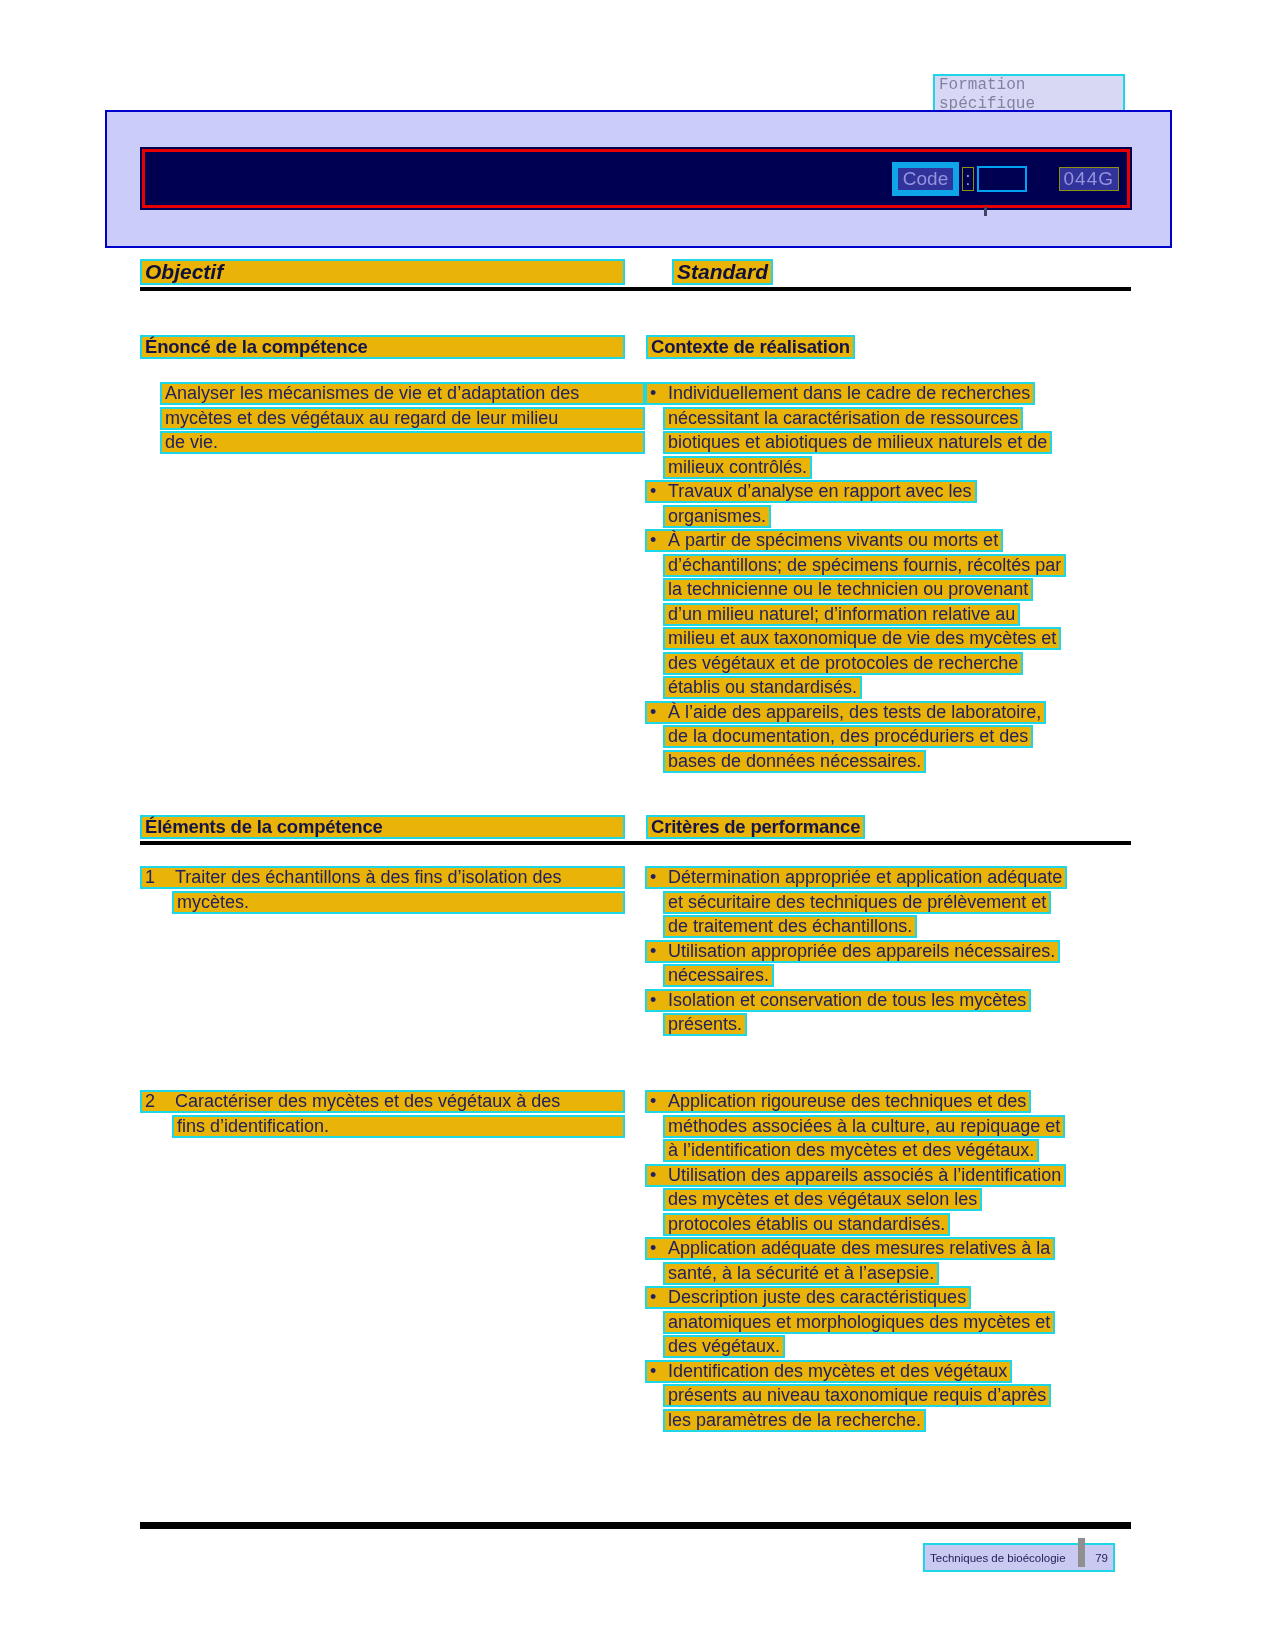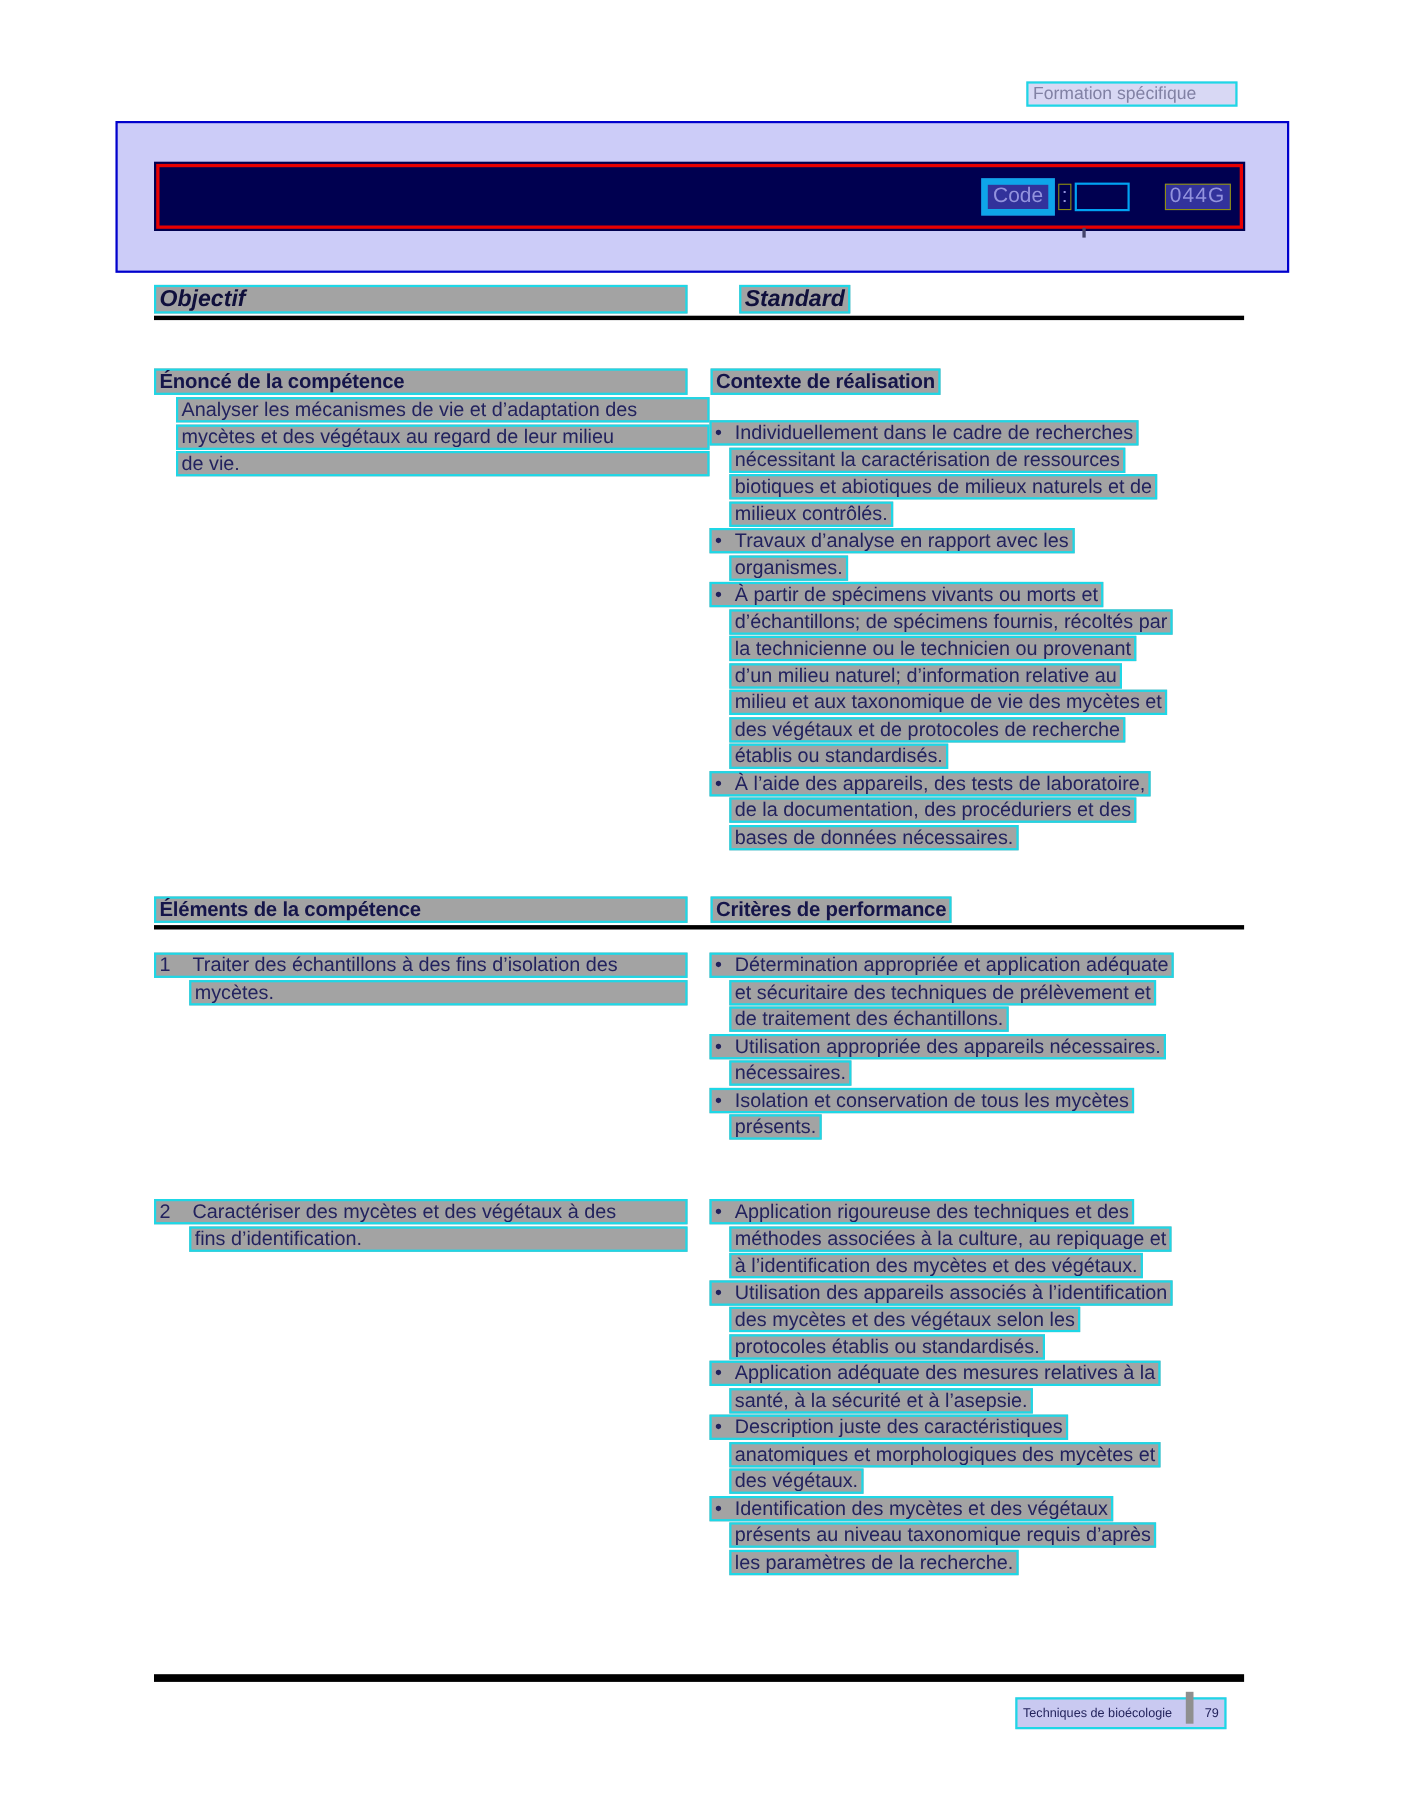--- a/index.html
+++ b/index.html
@@ -1,20 +1,20 @@
 <!DOCTYPE html>
 <html><head>
 <meta charset="utf-8">
 <style>
   html,body{margin:0;padding:0;}
   body{background:#ffffff;font-family:"Liberation Sans",sans-serif;}
   #page{position:relative;width:1275px;height:1651px;background:#ffffff;overflow:hidden;}
 
   
-  .hl{background:#a3a3a3;border:2px solid #1ed7e6;color:#22225e;
+  .hl{background:#eab308;border:2px solid #1ed7e6;color:#22225e;
       display:inline-block;line-height:19px;font-size:18px;padding:0 3px;
       white-space:nowrap;vertical-align:top;}
   .line{height:24.5px;}
   .full{display:block;box-sizing:border-box;width:100%;}
   .colL{position:absolute;left:140px;width:485px;}
   .colR{position:absolute;left:645px;width:460px;}
   .cont{padding-left:18px;}
   .indent{padding-left:32px;}
   .dot::before{content:"\2022";}
   .dot{display:inline-block;width:18px;}
@@ -22,21 +22,21 @@
 
   
   .h-main .hl{font-weight:bold;font-style:italic;font-size:21px;line-height:22px;color:#10103c;}
   .h-sec  .hl{font-weight:bold;font-size:18.5px;line-height:20px;color:#15154a;letter-spacing:-0.2px;}
 
   .rule{position:absolute;left:140px;width:991px;background:#000000;}
 
   
   #top-label{position:absolute;left:933px;top:74px;width:192px;box-sizing:border-box;
              background:#d8d8f4;border:2px solid #1ed7e6;color:#8181a4;
-             font-size:16px;line-height:19px;text-align:left;padding:0 4px;}
+             font-size:16px;line-height:19px;text-align:left;padding:0 4px;font-family:Liberation Mono, monospace;}
 
   
   #header-outer{position:absolute;left:105px;top:110px;width:1063px;height:134px;
                 background:#ccccf8;border:2px solid #0000cc;}
   #header-inner{position:absolute;left:142px;top:149px;width:982px;height:53px;
                 background:#000050;border:3px solid #e80000;box-shadow:0 0 0 2px #000050;}
   #code-row{position:absolute;right:8px;top:50%;transform:translateY(-50%);
             display:flex;align-items:center;gap:3px;color:#9393de;font-size:19px;line-height:22px;}
   .code-label{background:#32329b;border:6px solid #0ea5e9;padding:0 5px;}
   .code-colon{border:1px solid #8f8f10;padding:0 2px;}
@@ -80,21 +80,21 @@
 
   <div class="colL h-sec" style="top:335px;">
     <div class="line">
         <span class="hl full">Énoncé de la compétence</span>
       </div>
   </div>
   <div class="h-sec" style="position:absolute;left:646px;top:335px;">
     <div class="line"><span class="hl">Contexte de réalisation</span></div>
   </div>
 
-  <div class="colL" style="top:361px;padding-left:20px;">
+  <div class="colL" style="top:382px;padding-left:20px;">
     <div class="line">
         <span class="hl full">Analyser les mécanismes de vie et d’adaptation des</span>
       </div>
     <div class="line">
         <span class="hl full">mycètes et des végétaux au regard de leur milieu</span>
       </div>
     <div class="line">
         <span class="hl full">de vie.</span>
       </div>
   </div>

